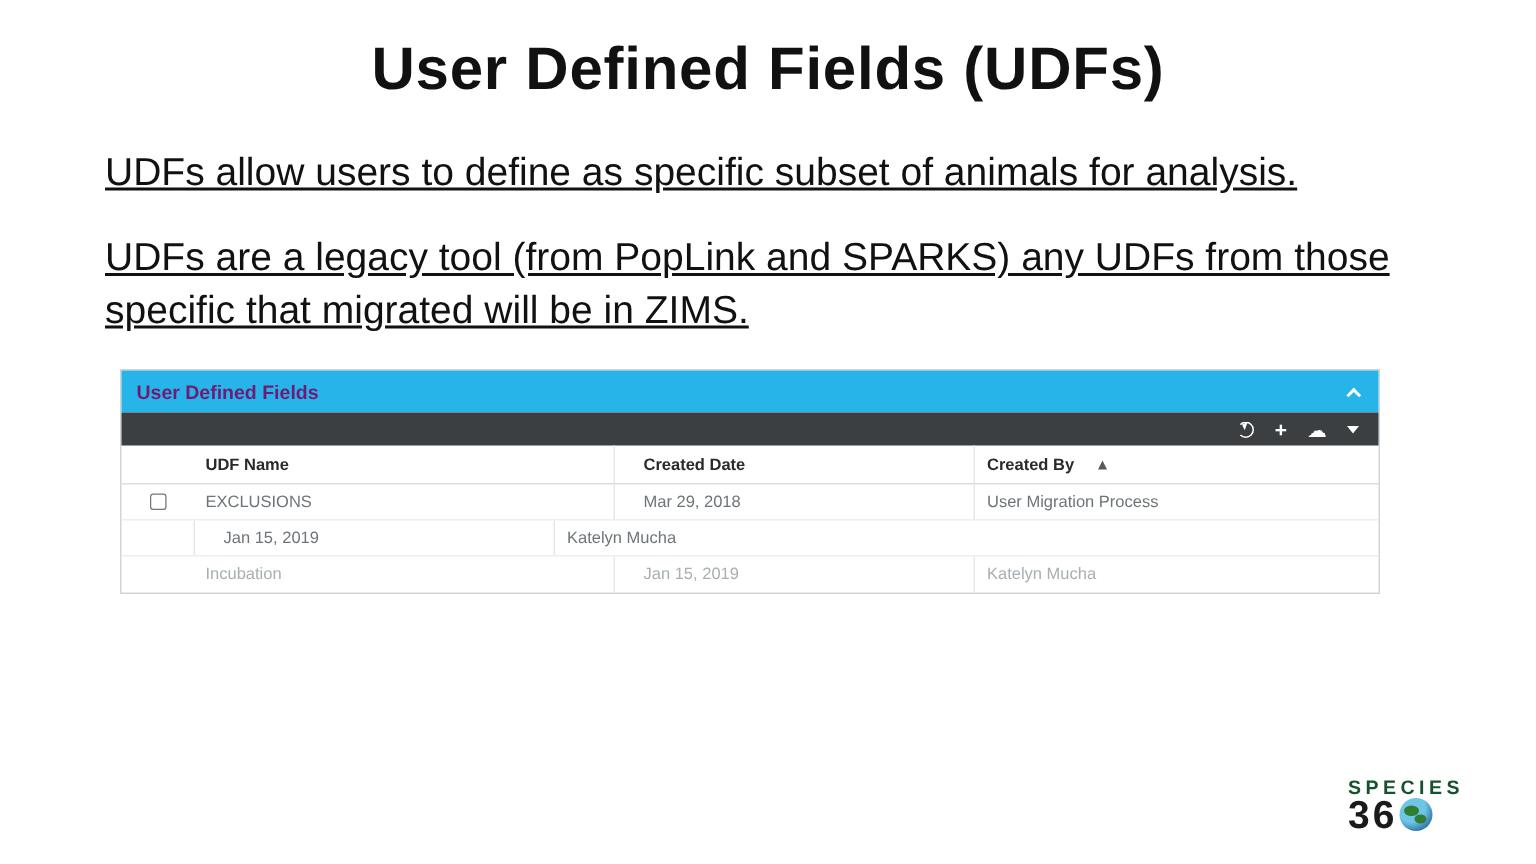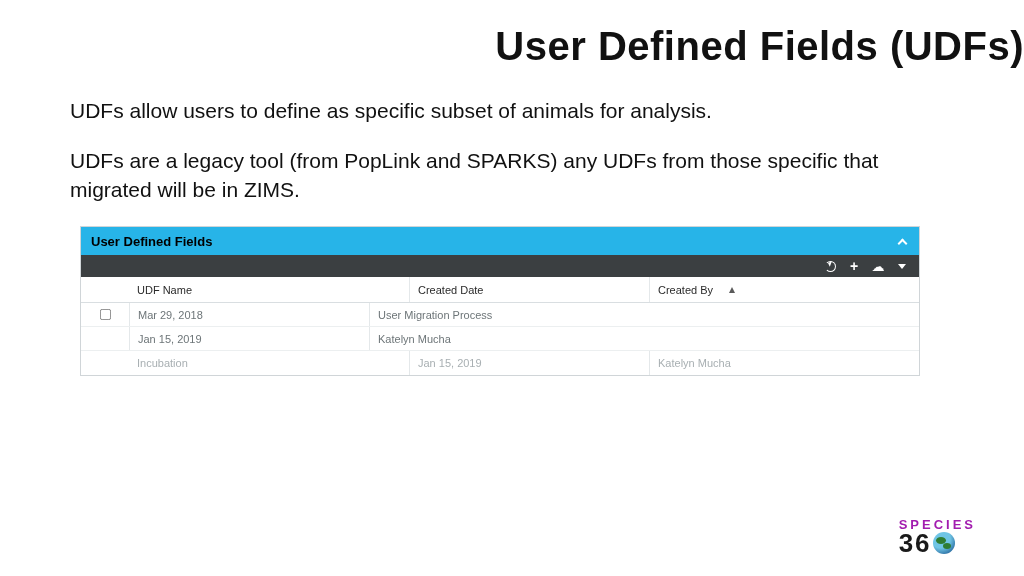--- a/index.html
+++ b/index.html
@@ -6,41 +6,42 @@
   body {
     width: 1024px;
     height: 576px;
     background: #fff;
     font-family: Arial, Helvetica, sans-serif;
     color: #111;
     position: relative;
     overflow: hidden;
   }
   .title {
-    text-align: right;
+    text-align: center;
     font-weight: 800;
     font-size: 40px;
     margin-top: 24px;
     letter-spacing: 0.5px;
   }
   .intro {
     margin: 28px 70px 0 70px;
-    font-size: 21px;
+    font-size: 26px;
     line-height: 1.35;
+    text-decoration: underline;
   }
   .intro p { margin-bottom: 22px; }
 
   .panel {
     margin: 12px 70px 0 80px;
     border: 1px solid #d0d5d8;
     width: 840px;
   }
   .panel-header {
     background: #27b4e8;
-    color: #000000;
+    color: #701a75;
     height: 28px;
     display: flex;
     align-items: center;
     justify-content: space-between;
     padding: 0 10px;
   }
   .panel-title {
     font-weight: 700;
     font-size: 13px;
   }
@@ -90,26 +91,26 @@
     border-left: 4px solid transparent;
     border-right: 4px solid transparent;
     border-top: 5px solid #fff;
   }
   .thead {
     display: flex;
     height: 26px;
     align-items: center;
     border-bottom: 1px solid #d9dee1;
     font-size: 11px;
-    font-weight: 400;
+    font-weight: 700;
     color: #2a2a2a;
   }
   .col-check { width: 48px; display:flex; justify-content:center; }
   .col-name  { width: 280px; padding-left: 8px; }
-  .col-date  { width: 240px; padding-left: 8px; border-left: 1px solid #e4e8ea; height:100%; display:flex; align-items:center;}
+  .col-date  { width: 240px; padding-left: 19px; border-left: 1px solid #e4e8ea; height:100%; display:flex; align-items:center;}
   .col-by    { flex: 1; padding-left: 8px; border-left: 1px solid #e4e8ea; height:100%; display:flex; align-items:center; gap:16px;}
   .sort-arrow {
     width: 0; height: 0;
     border-left: 3px solid transparent;
     border-right: 3px solid transparent;
     border-bottom: 6px solid #5a5a5a;
   }
   .trow {
     display: flex;
     height: 24px;
@@ -128,21 +129,21 @@
     position: absolute;
     right: 48px;
     bottom: 20px;
     text-align: left;
     font-family: Arial, sans-serif;
   }
   .logo .l1 {
     font-size: 13px;
     letter-spacing: 3px;
     font-weight: 600;
-    color: #a21caf;
+    color: #14532d;
   }
   .logo .l2 {
     display: flex;
     align-items: center;
     gap: 2px;
     font-size: 26px;
     font-weight: 700;
     line-height: 1;
     color: #1a1a1a;
     margin-top: -2px;
@@ -198,20 +199,21 @@
     <div class="col-by">
       <span>Created By</span>
       <span class="sort-arrow"></span>
     </div>
   </div>
 
   <div class="trow">
     <div class="col-check">
         <input type="checkbox" style="">
       </div>
+    <div class="col-name">EXCLUSIONS</div>
     <div class="col-date">Mar 29, 2018</div>
     <div class="col-by">User Migration Process</div>
   </div>
   <div class="trow">
     <div class="col-check"></div>
     <div class="col-date">Jan 15, 2019</div>
     <div class="col-by">Katelyn Mucha</div>
   </div>
   <div class="trow last">
     <div class="col-check"></div>

